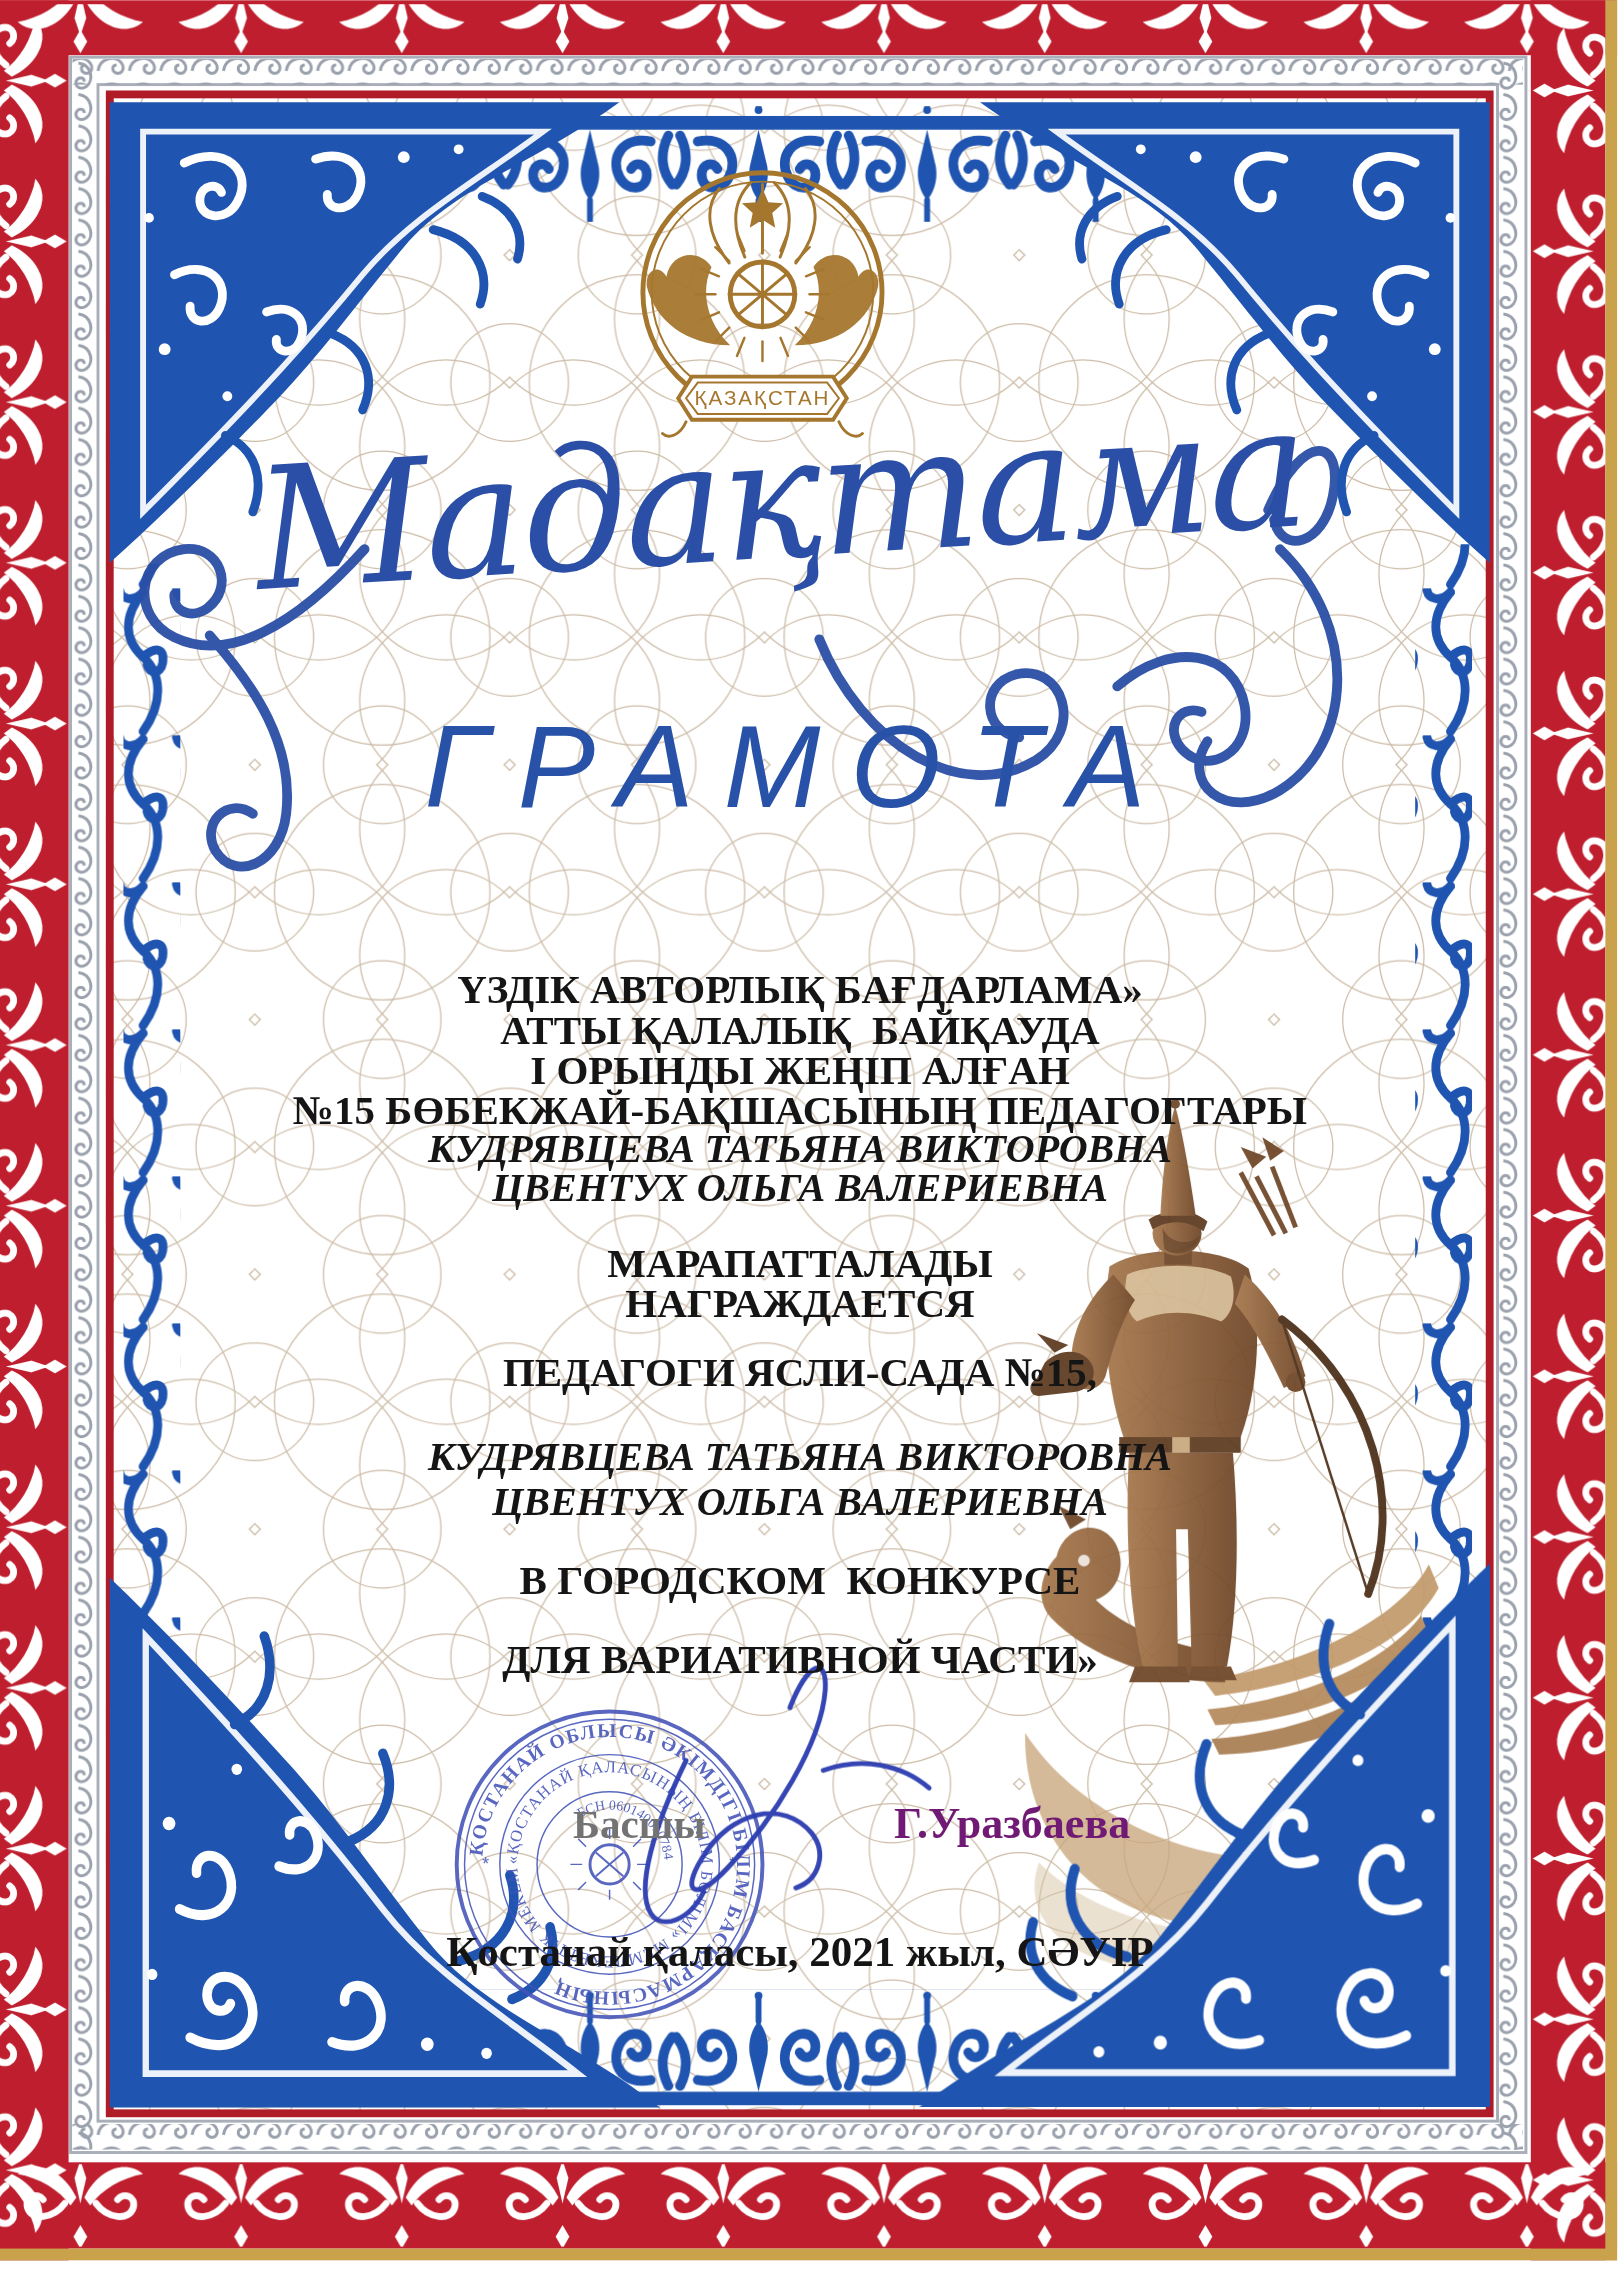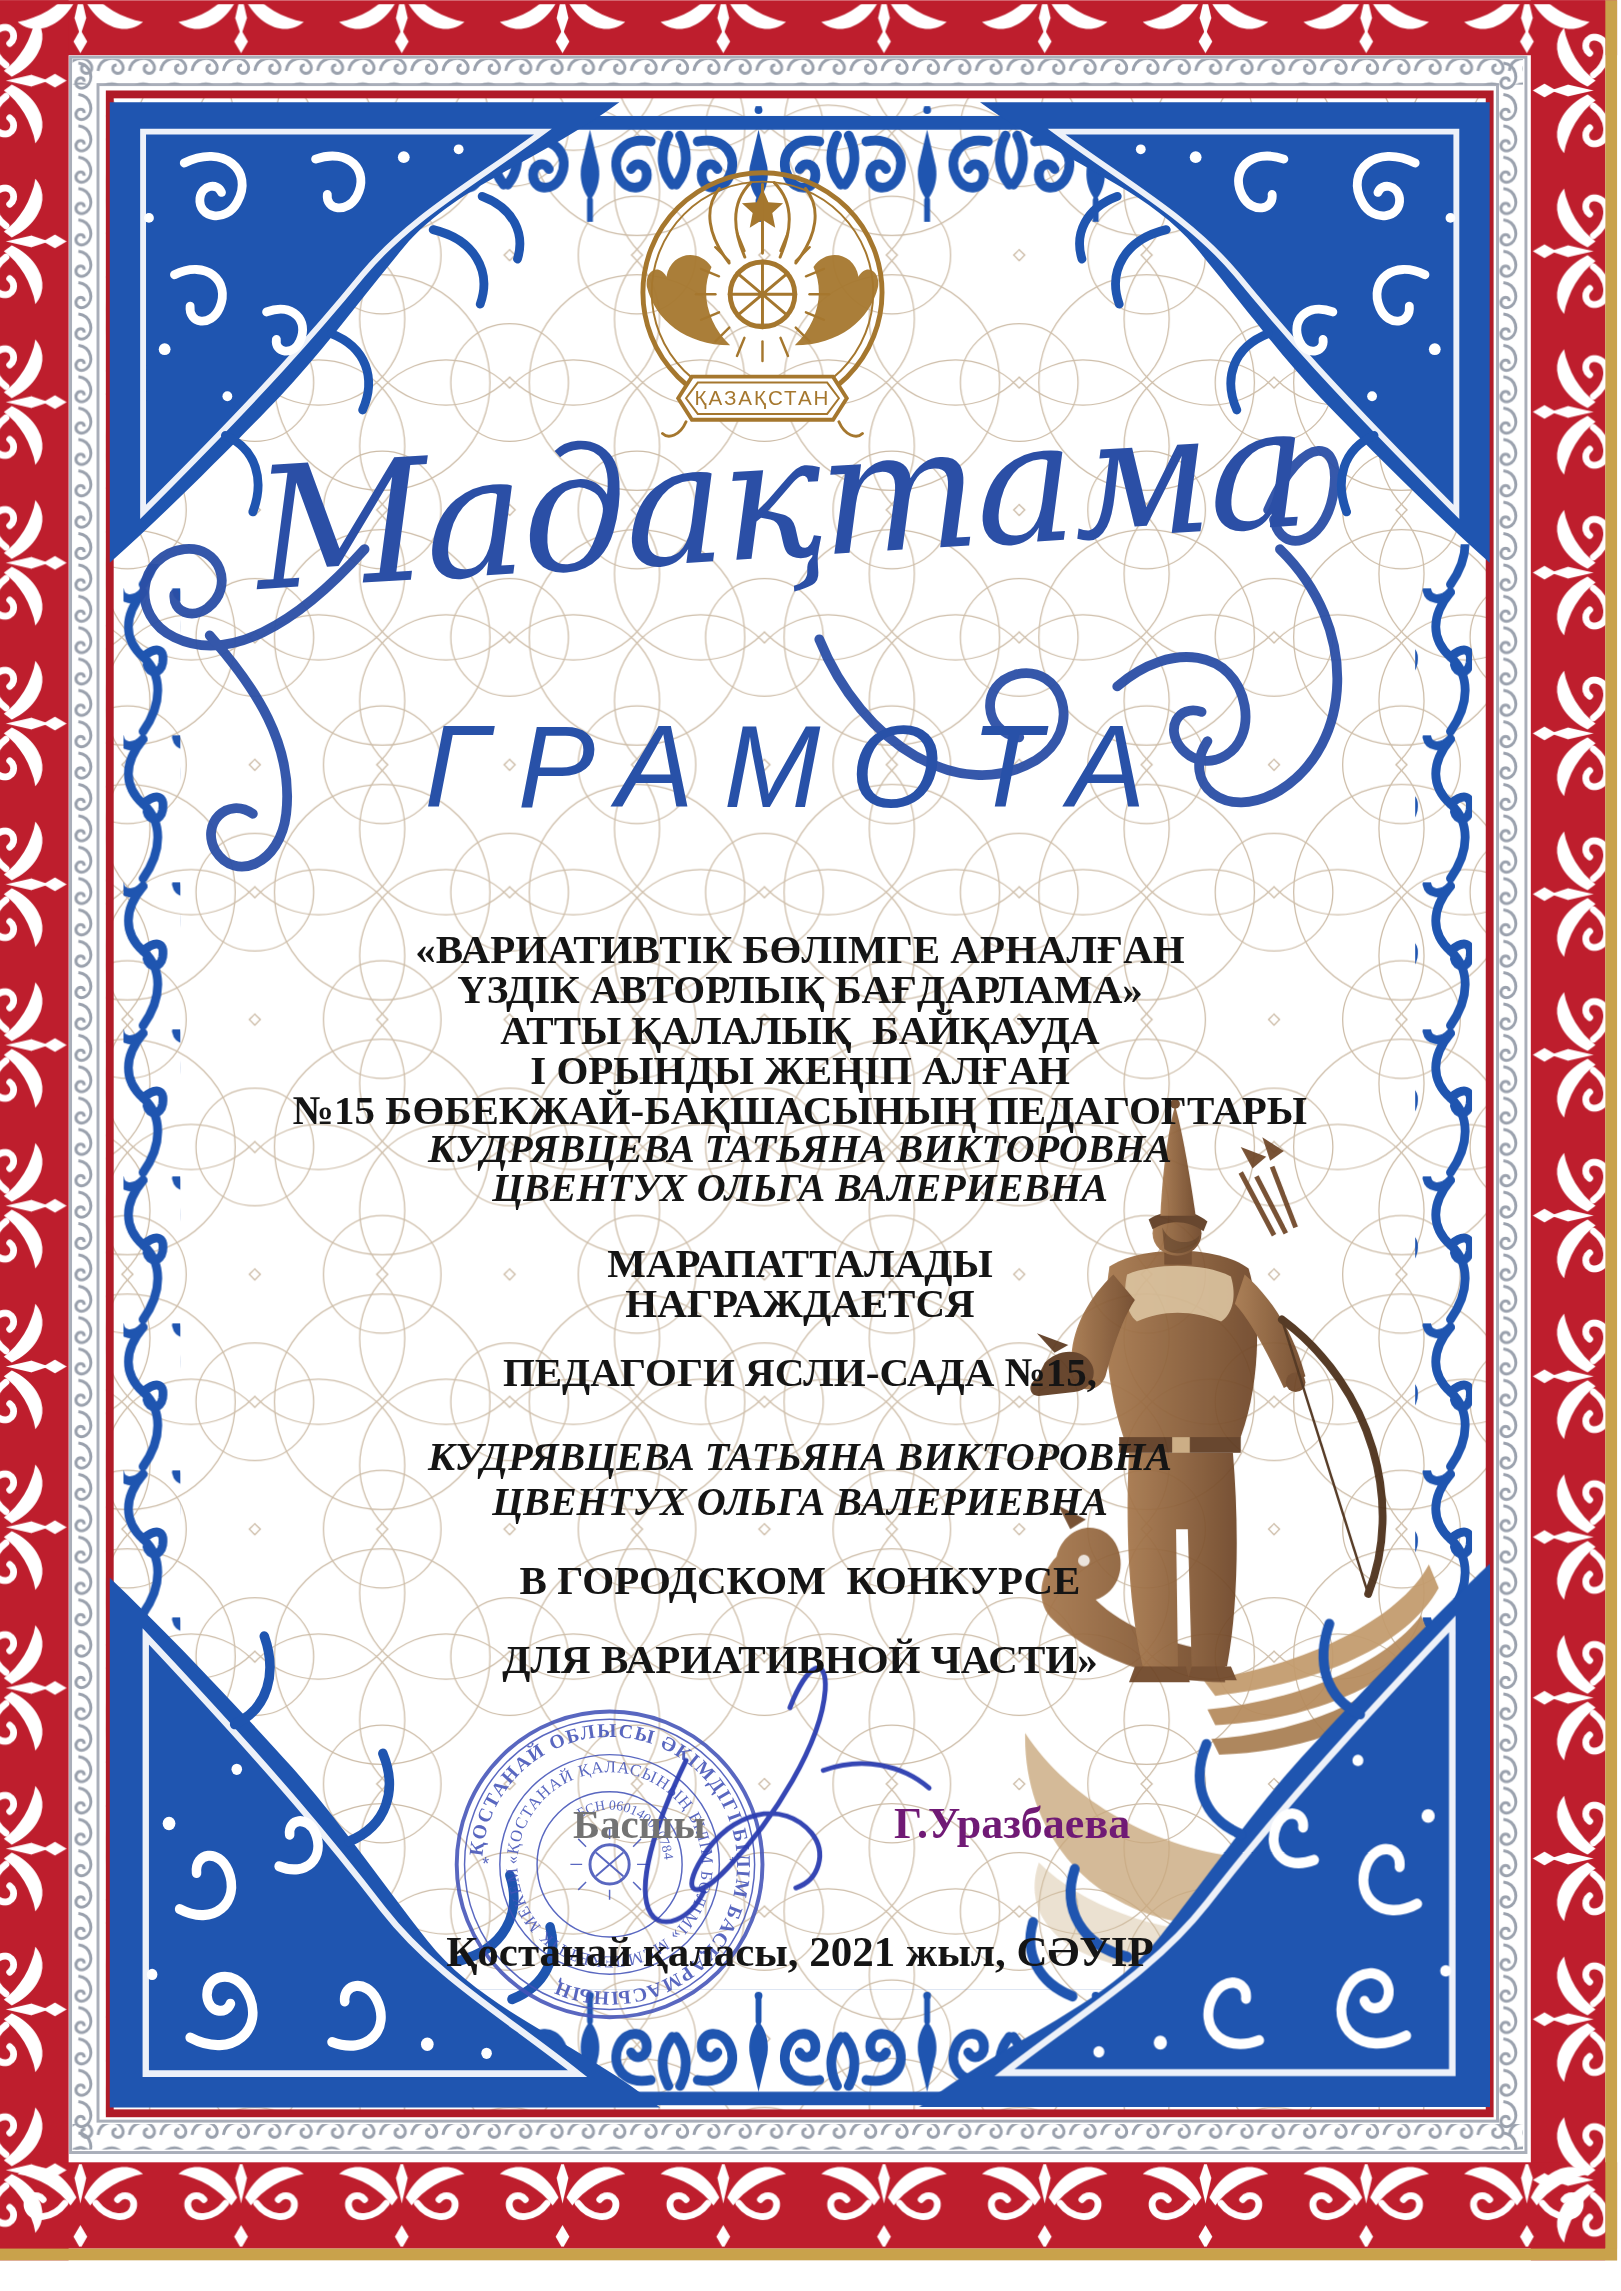--- a/index.html
+++ b/index.html
@@ -281,21 +281,20 @@
     <g fill="none" stroke="#2b3db0" stroke-width="5" stroke-linecap="round" opacity="0.95">
       <path d="M806,1742 C824,1696 844,1688 842,1724 C838,1778 790,1856 742,1906 C710,1940 694,1932 716,1896 C746,1846 800,1836 828,1870 C844,1890 836,1918 812,1926"></path>
       <path d="M700,1796 C668,1862 648,1926 664,1952 C676,1970 704,1958 718,1930"></path>
       <path d="M840,1806 C880,1792 920,1800 948,1824"></path>
     </g>
   </svg>
 
   <div class="title-script">Мадақтама</div>
   <div class="title-caps">ГРАМОТА</div>
 
-  <div class="txt b line42" style="top:925px">«ВАРИАТИВТІК БӨЛІМГЕ АРНАЛҒАН</div>
   <div class="txt b line42" style="top:1006px">АТТЫ ҚАЛАЛЫҚ  БАЙҚАУДА</div>
   <div class="txt b line42" style="top:965px">ҮЗДІК АВТОРЛЫҚ БАҒДАРЛАМА»</div>
   <div class="txt b line42" style="top:1046px">І ОРЫНДЫ ЖЕҢІП АЛҒАН</div>
   <div class="txt b line42" style="top:1086px">№15 БӨБЕКЖАЙ-БАҚШАСЫНЫҢ ПЕДАГОГТАРЫ</div>
   <div class="txt b line41i" style="top:1125px">КУДРЯВЦЕВА ТАТЬЯНА ВИКТОРОВНА</div>
   <div class="txt b line41i" style="top:1164px">ЦВЕНТУХ ОЛЬГА ВАЛЕРИЕВНА</div>
 
   <div class="txt b line42" style="top:1279px">НАГРАЖДАЕТСЯ</div>
   <div class="txt b line42" style="top:1239px">МАРАПАТТАЛАДЫ</div>
 

